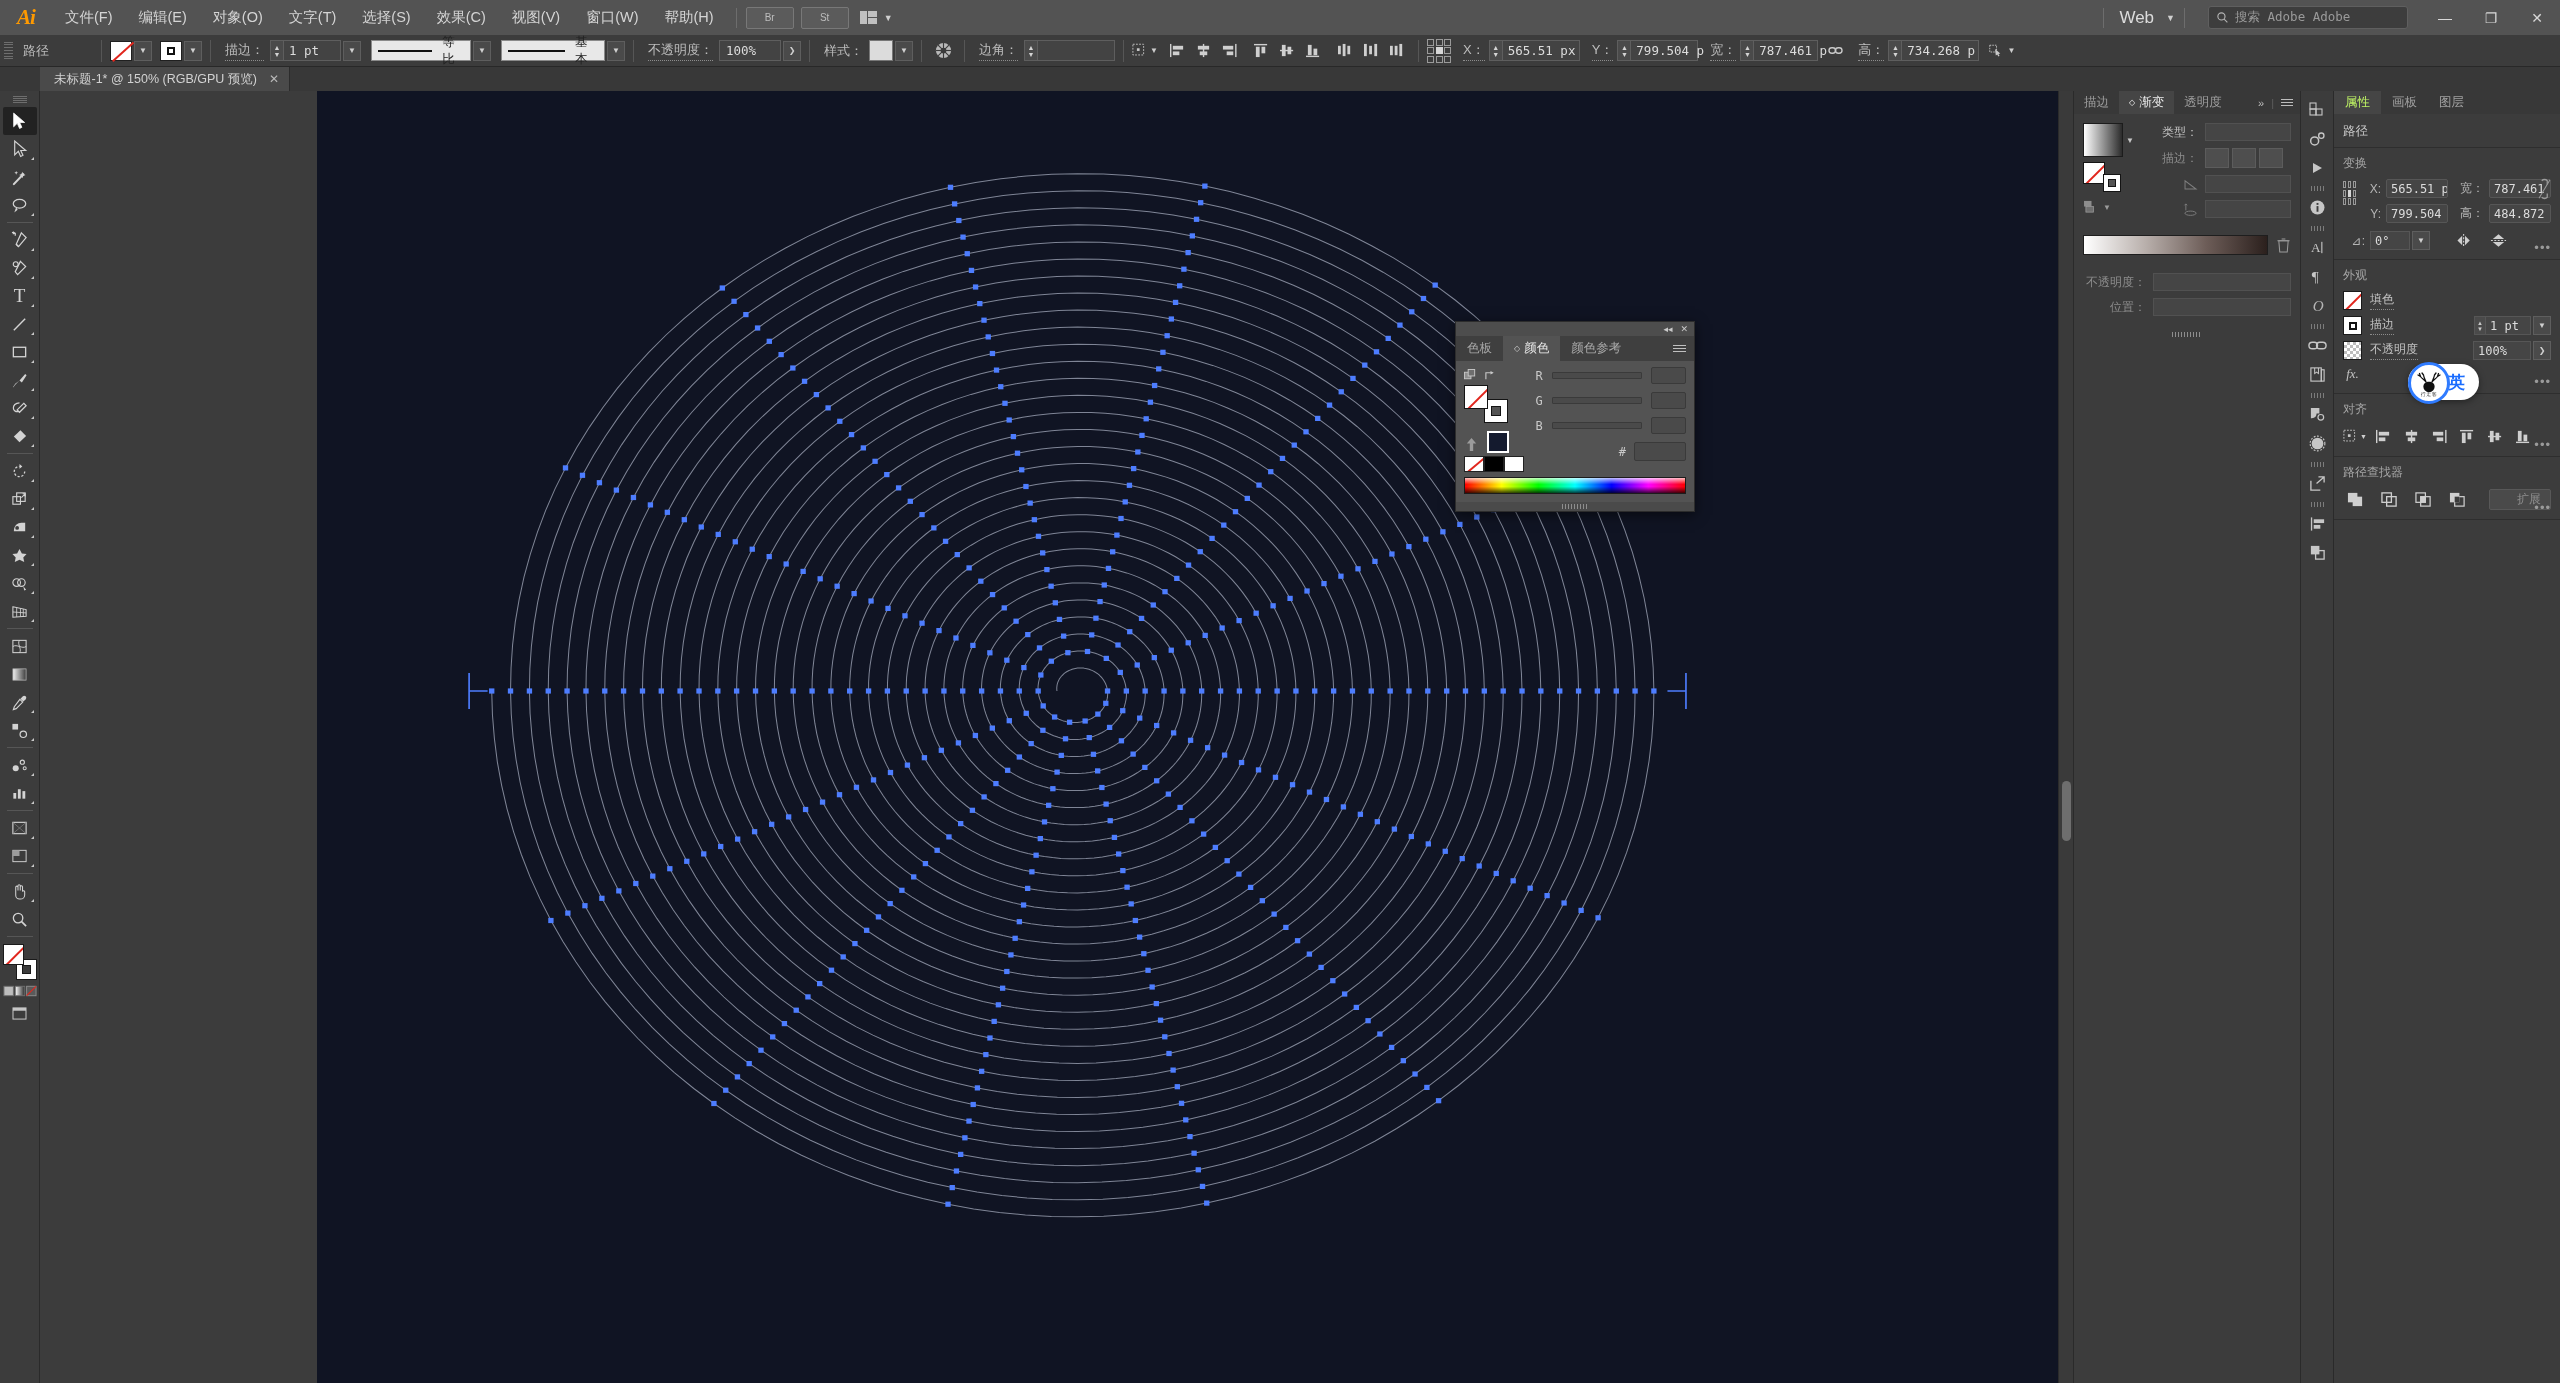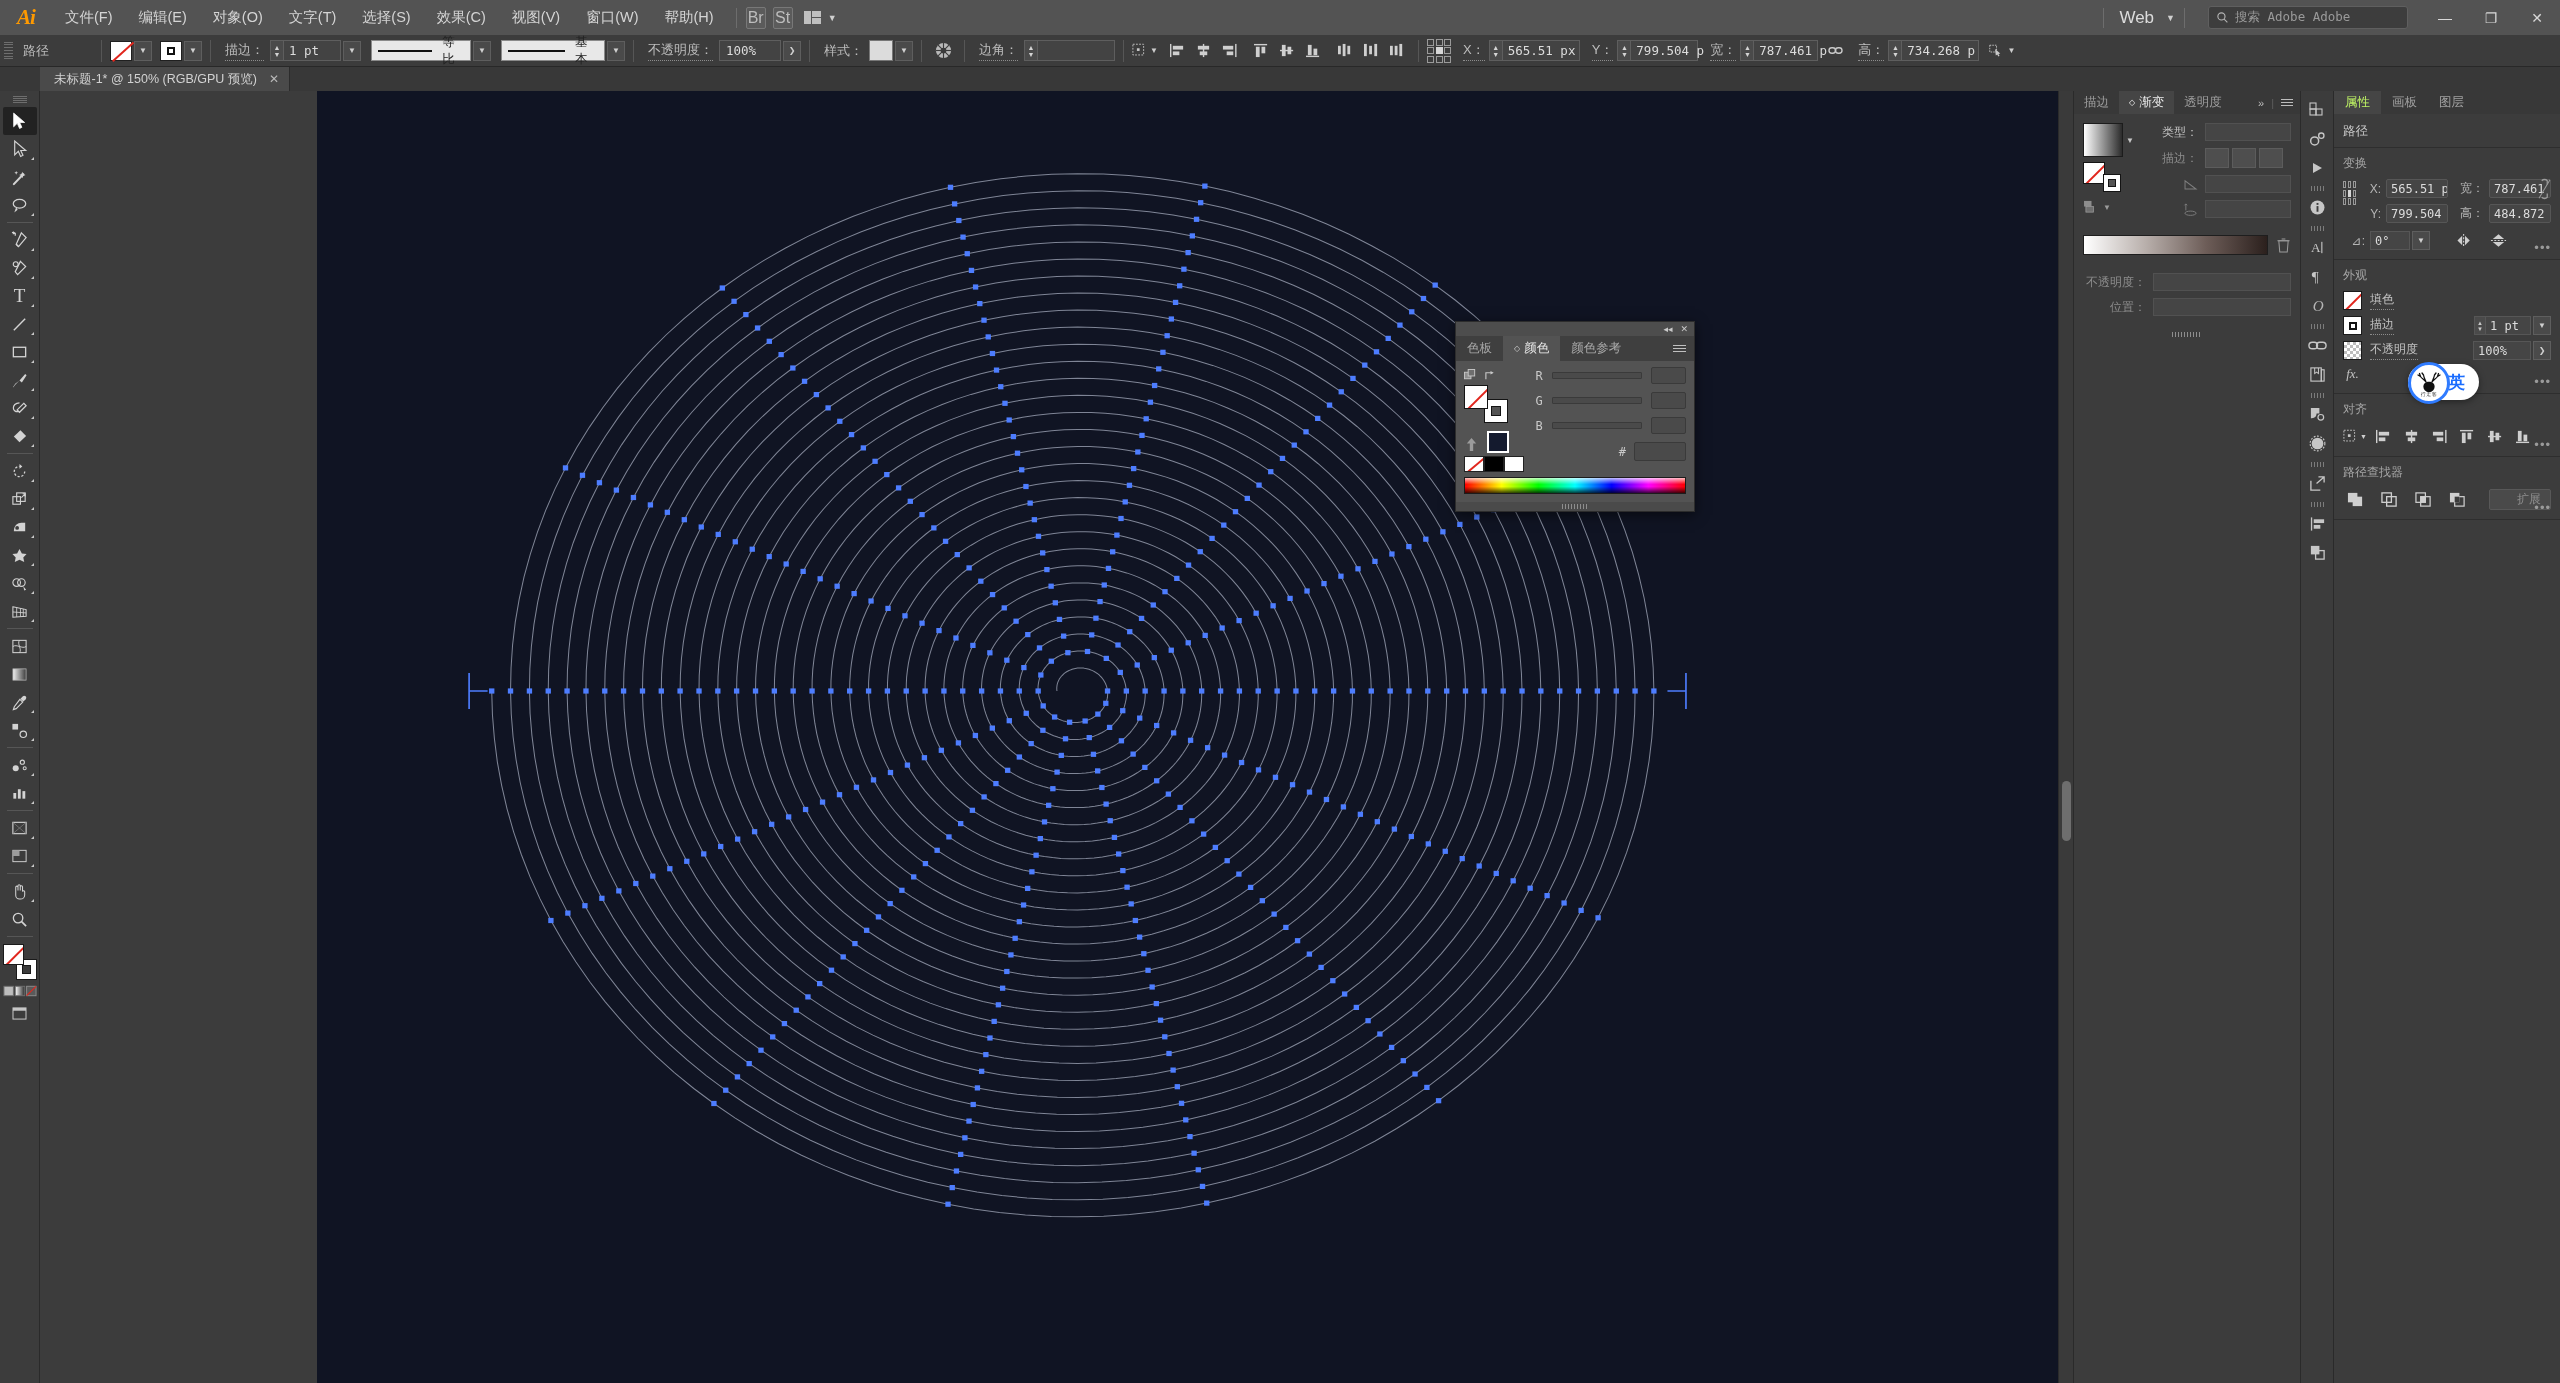--- a/index.html
+++ b/index.html
@@ -21,23 +21,23 @@
     width:52px; height:35px; display:flex; align-items:center; justify-content:center;
     color:#ff9a00; font-size:21px; font-weight:bold; font-style:italic;
     font-family:"Liberation Serif",serif; letter-spacing:-1px;
   }
   .menu-item{
     padding:0 13px; height:35px; display:flex; align-items:center;
     font-size:14.5px; color:#d4d4d4; cursor:default; white-space:nowrap;
   }
   .mb-sep{ width:1px; height:20px; background:#6d6d6d; margin:0 9px; }
   .sq-btn{
-    width:20px;height:22px;border:1px solid #787878;border-radius:2px;
+    width:48px;height:22px;border:1px solid #787878;border-radius:2px;
     display:flex;align-items:center;justify-content:center;
-    font-size:16px;color:#bdbdbd;margin-right:7px;background:#5b5b5b;
+    font-size:10px;color:#bdbdbd;margin-right:7px;background:#5b5b5b;
   }
   .layout-ico{ width:18px;height:14px;display:grid;grid-template-columns:7px 9px;grid-template-rows:6px 6px;gap:1.5px;}
   .layout-ico i{ background:#c0c0c0; display:block;}
   .layout-ico i:nth-child(1){ grid-row:1/3;}
   .chev{ font-size:9px; color:#cfcfcf; margin-left:6px;}
   .mb-right{ margin-left:auto; display:flex; align-items:center; height:35px;}
   .web-lbl{ font-size:17px; color:#dcdcdc; padding:0 6px;}
   .stock-search{
     width:200px;height:23px;background:#3d3d3d;border:1px solid #5f5f5f;border-radius:3px;
     display:flex;align-items:center;padding:0 7px;margin:0 14px;

